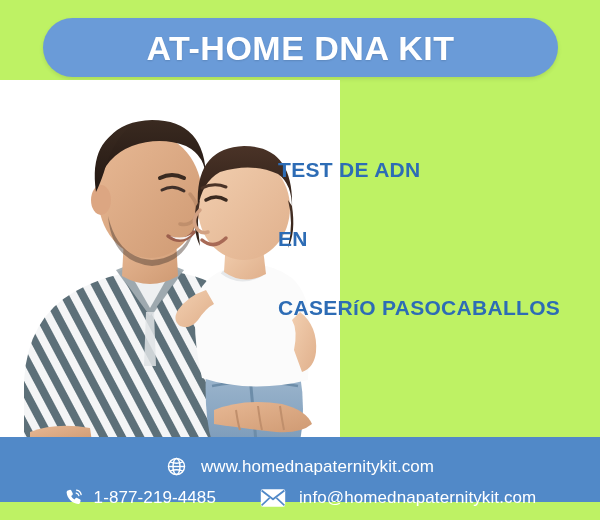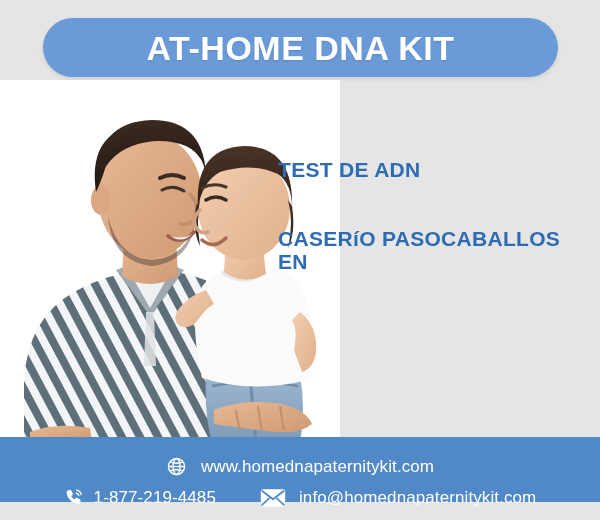--- a/index.html
+++ b/index.html
@@ -10,21 +10,21 @@
     width: 600px;
     height: 520px;
     background: #ffffff;
     font-family: "Liberation Sans", sans-serif;
     overflow: hidden;
   }
   #poster {
     position: relative;
     width: 600px;
     height: 520px;
-    background: #e5e5e5;
+    background: #bef264;
     overflow: hidden;
   }
 
   
   #header-banner {
     position: absolute;
     left: 43px;
     top: 18px;
     width: 515px;
     height: 59px;
@@ -224,22 +224,22 @@
         <path d="M280 326 Q282 340 284 350" stroke="#c08f6c" stroke-width="2" fill="none"></path>
 
         <path d="M26 300 Q22 336 34 362 L96 362 Q84 326 86 298 Q56 290 26 300 Z" fill="url(#stripes)"></path>
         <path d="M30 352 Q56 342 90 348 L92 362 L30 362 Z" fill="url(#skinA)"></path>
       </g>
     </svg>
   </div>
 
   <div id="headline-block">
     <div class="headline-line" id="headline-line-1">TEST DE ADN</div>
+    <div class="headline-line" id="headline-line-2">EN</div>
     <div class="headline-line" id="headline-line-3">CASERíO PASOCABALLOS</div>
-    <div class="headline-line" id="headline-line-2">EN</div>
   </div>
 
   <div id="footer-band">
 
     <div class="footer-row" id="footer-row-web">
       <div class="footer-item">
         <span class="footer-icon">
           <svg width="21" height="21" viewBox="0 0 24 24" fill="none" stroke="#ffffff" stroke-width="1.6">
             <circle cx="12" cy="12" r="9.2"></circle>
             <ellipse cx="12" cy="12" rx="4" ry="9.2"></ellipse>

